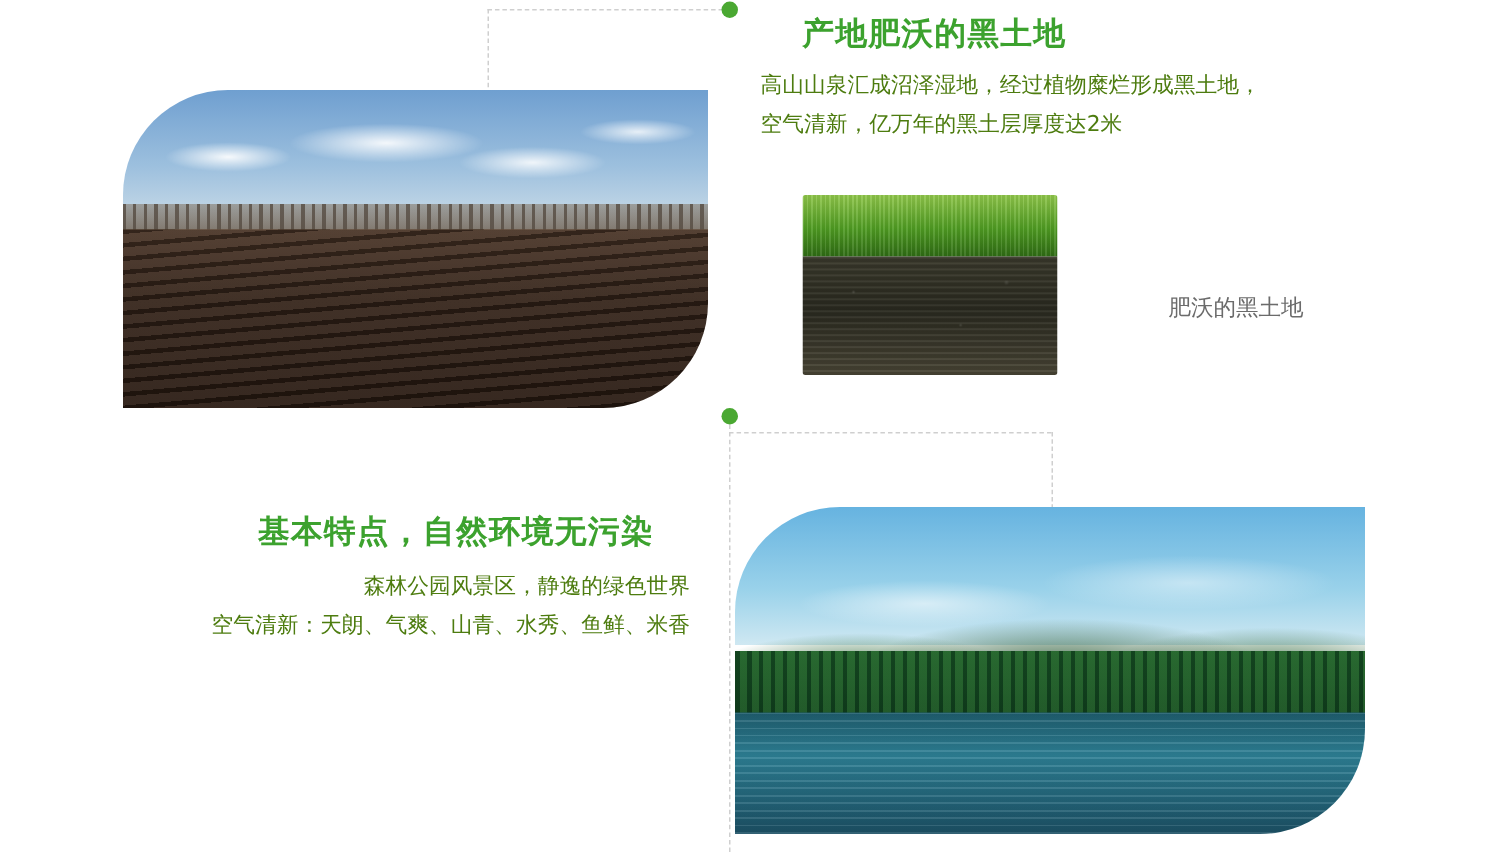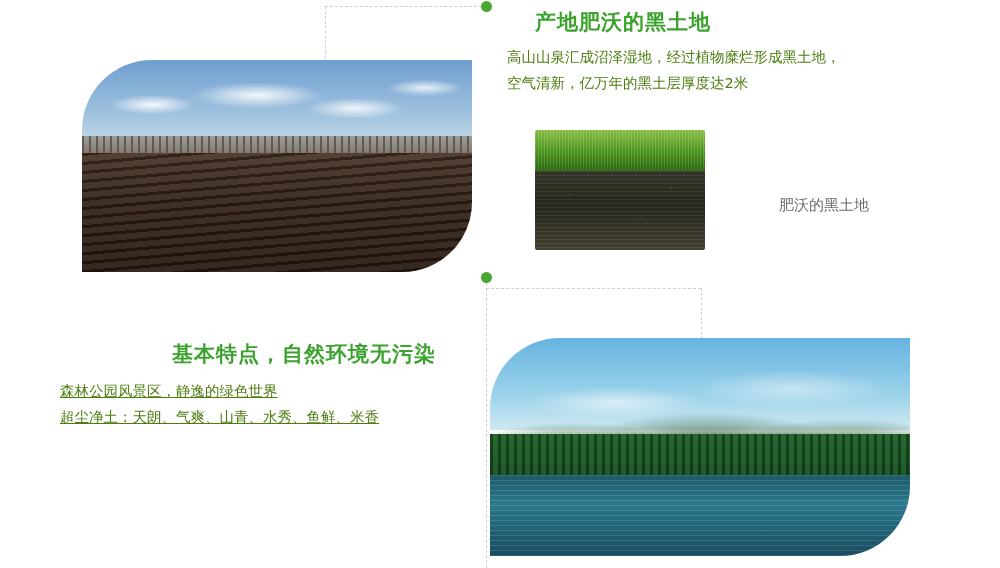--- a/index.html
+++ b/index.html
@@ -206,21 +206,21 @@
     color: #3ca22e;
     letter-spacing: 1px;
     white-space: nowrap;
   }
   .para {
     position: absolute;
     font-size: 14.5px;
     line-height: 26px;
     color: #4d7c0f;
   }
-  .para-right { text-align: left; text-decoration: underline; }
+  .para-right { text-align: right; }
 
   .caption {
     position: absolute;
     font-size: 15px;
     color: #6b6b6b;
     white-space: nowrap;
   }
 
   .block-top-text { left: 535px; top: 8px; }
   .block-top-para { left: 507px; top: 44px; width: 400px; }
@@ -258,21 +258,21 @@
 
   <div class="photo photo-soil">
     <div class="soil-grass"></div>
     <div class="soil-body"></div>
   </div>
   <div class="caption soil-caption">肥沃的黑土地</div>
 
   <div class="head block-bottom-head">基本特点，自然环境无污染</div>
   <div class="para para-right block-bottom-para">
     <div>森林公园风景区，静逸的绿色世界</div>
-    <div>超尘净土：天朗、气爽、山青、水秀、鱼鲜、米香</div>
+    <div>空气清新：天朗、气爽、山青、水秀、鱼鲜、米香</div>
   </div>
 
   <div class="photo photo-bottomright">
     <div class="lake-sky"></div>
     <div class="lake-hills"></div>
     <div class="lake-forest"></div>
     <div class="lake-water"></div>
   </div>
 
 </div>

